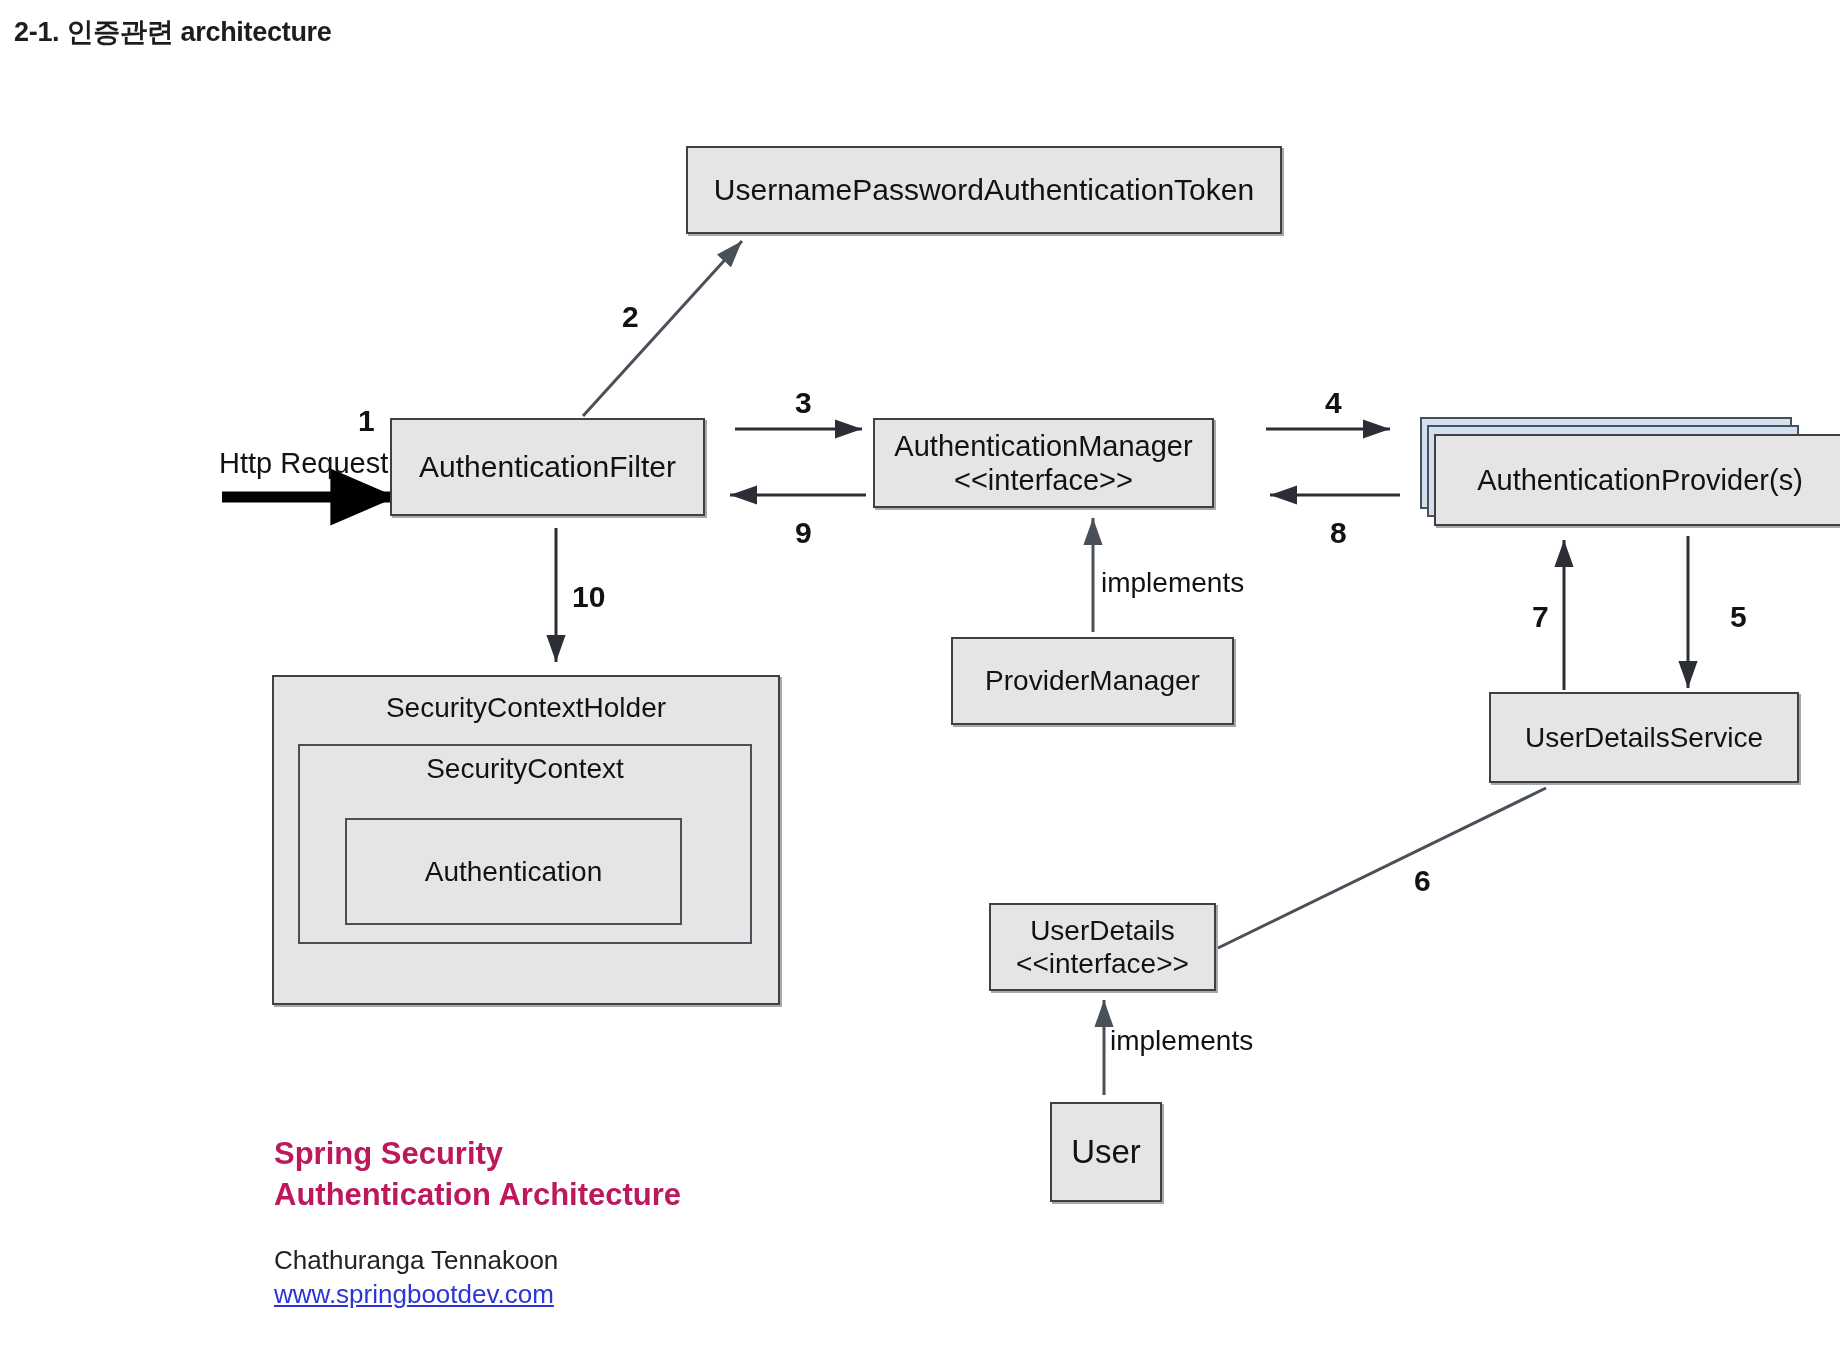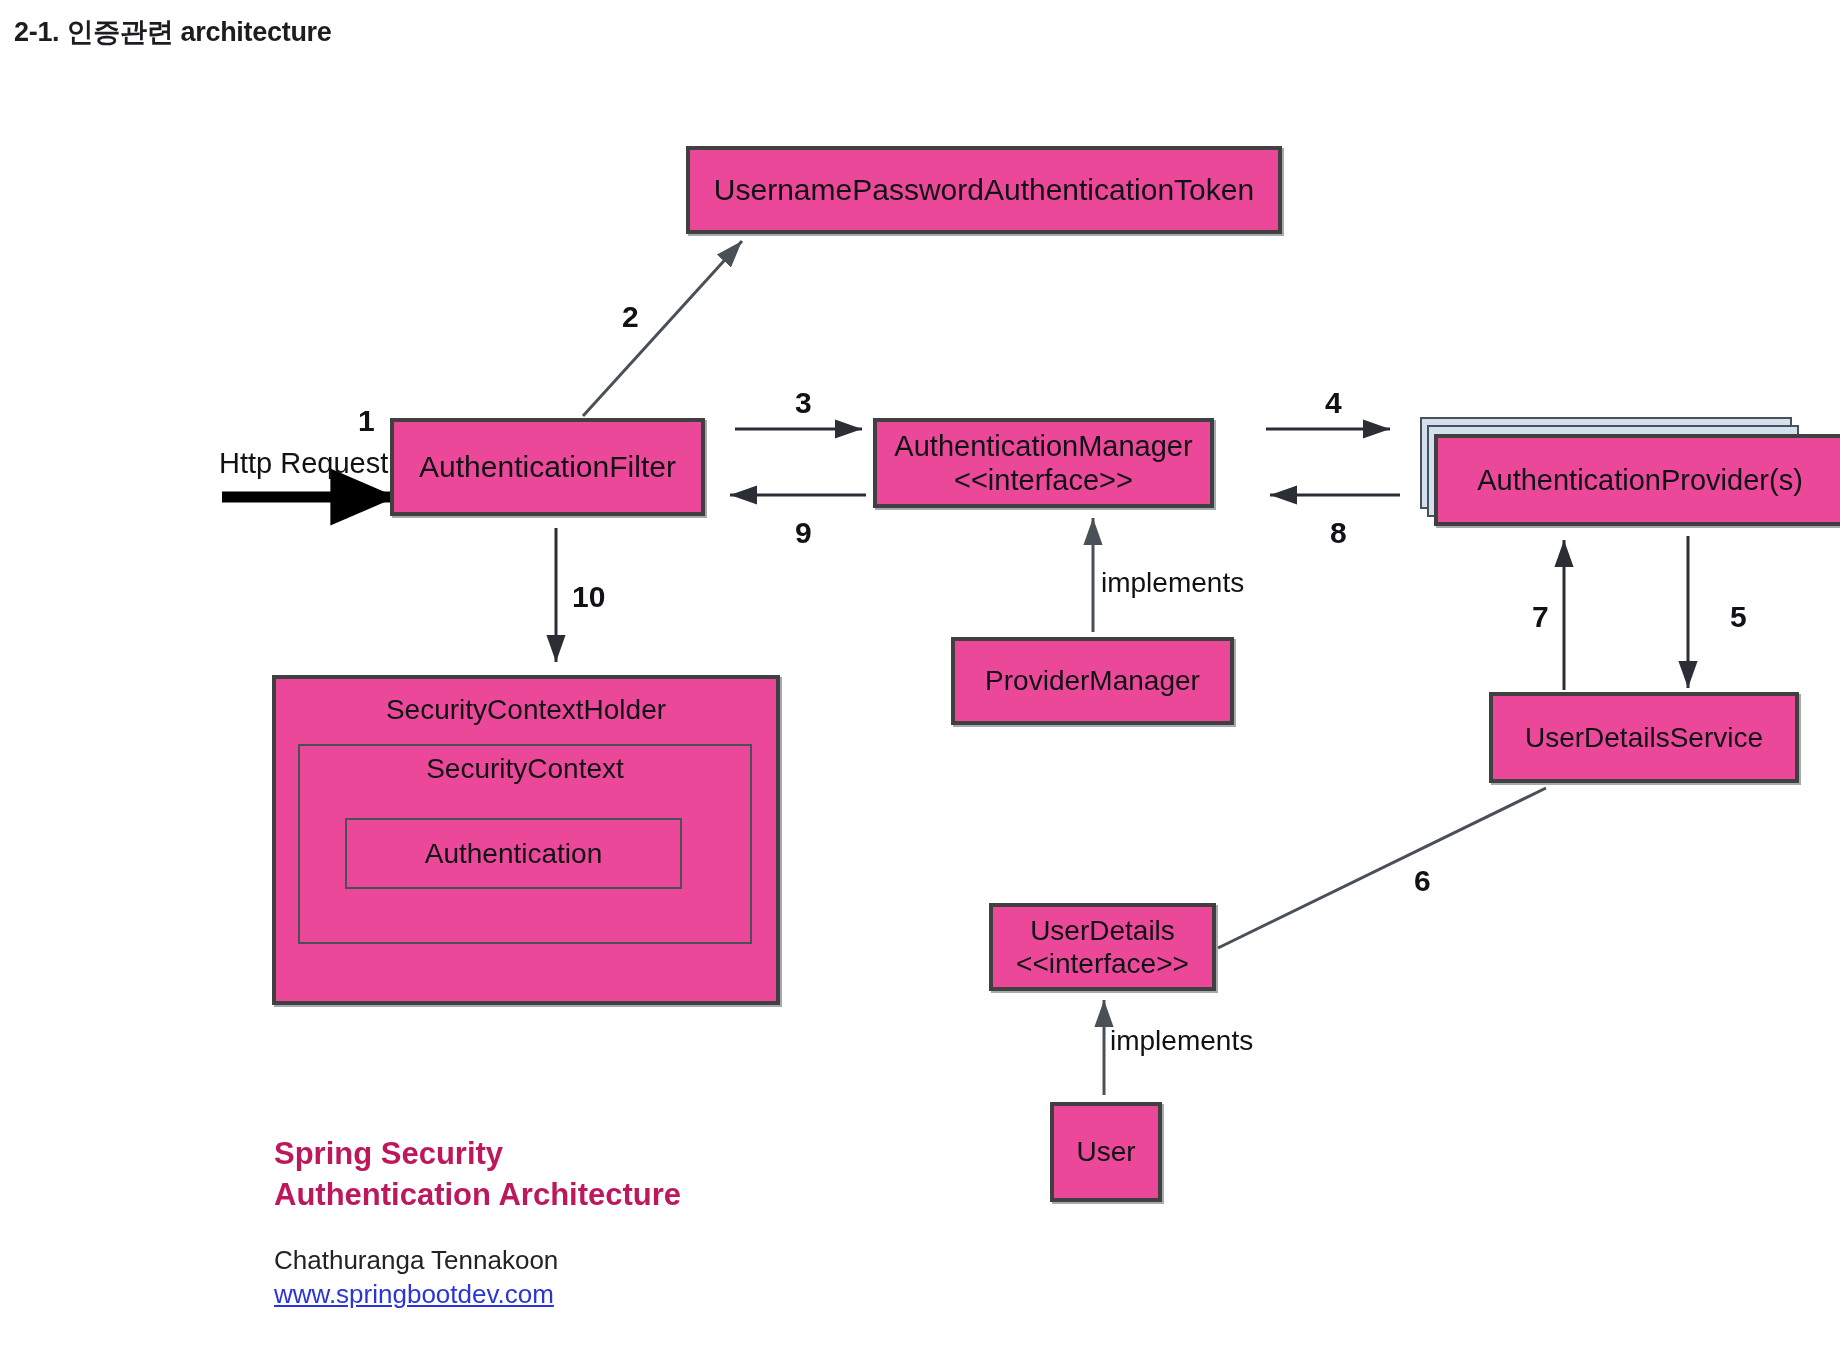--- a/index.html
+++ b/index.html
@@ -41,22 +41,22 @@
     top: 0;
     width: 1840px;
     height: 1348px;
     pointer-events: none;
   }
 
   
   .node {
     position: absolute;
     box-sizing: border-box;
-    background: #ec4899;
-    border: 4px solid #404040;
+    background: #e5e5e5;
+    border: 2px solid #404040;
     box-shadow: 2px 2px 0 rgba(90,100,110,0.55);
     display: flex;
     align-items: center;
     justify-content: center;
     text-align: center;
     font-size: 28px;
     line-height: 1.18;
     color: #111215;
     font-family: "Liberation Sans", sans-serif;
   }
@@ -90,31 +90,31 @@
     left: 298px; top: 744px; width: 454px; height: 200px;
     align-items: flex-start;
     justify-content: center;
     padding-top: 6px;
     font-size: 28px;
     background: transparent;
     border: 2px solid #4a5058;
     box-shadow: none;
   }
   #node-authentication {
-    left: 345px; top: 818px; width: 337px; height: 71px;
+    left: 345px; top: 818px; width: 337px; height: 107px;
     font-size: 28px;
     background: transparent;
     border: 2px solid #4a5058;
     box-shadow: none;
   }
 
   #node-providermanager { left: 951px; top: 637px;  width: 283px; height: 88px;  font-size: 28px; }
   #node-udservice       { left: 1489px; top: 692px; width: 310px; height: 91px;  font-size: 28px; }
   #node-userdetails     { left: 989px; top: 903px;  width: 227px; height: 88px;  font-size: 28px; }
-  #node-user            { left: 1050px; top: 1102px; width: 112px; height: 100px; font-size: 28px; }
+  #node-user            { left: 1050px; top: 1102px; width: 112px; height: 100px; font-size: 33px; }
 
   
   .lbl {
     position: absolute;
     font-family: "Liberation Sans", sans-serif;
     color: #111215;
     white-space: nowrap;
   }
   .step-num {
     font-size: 30px;

